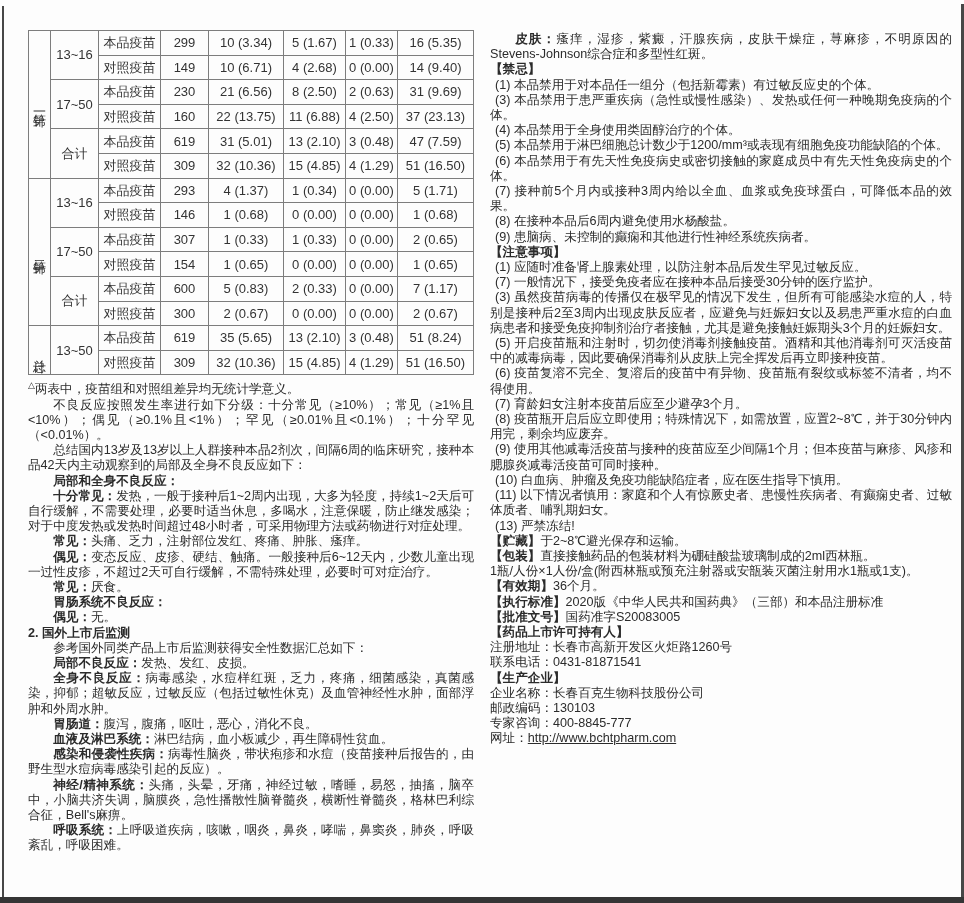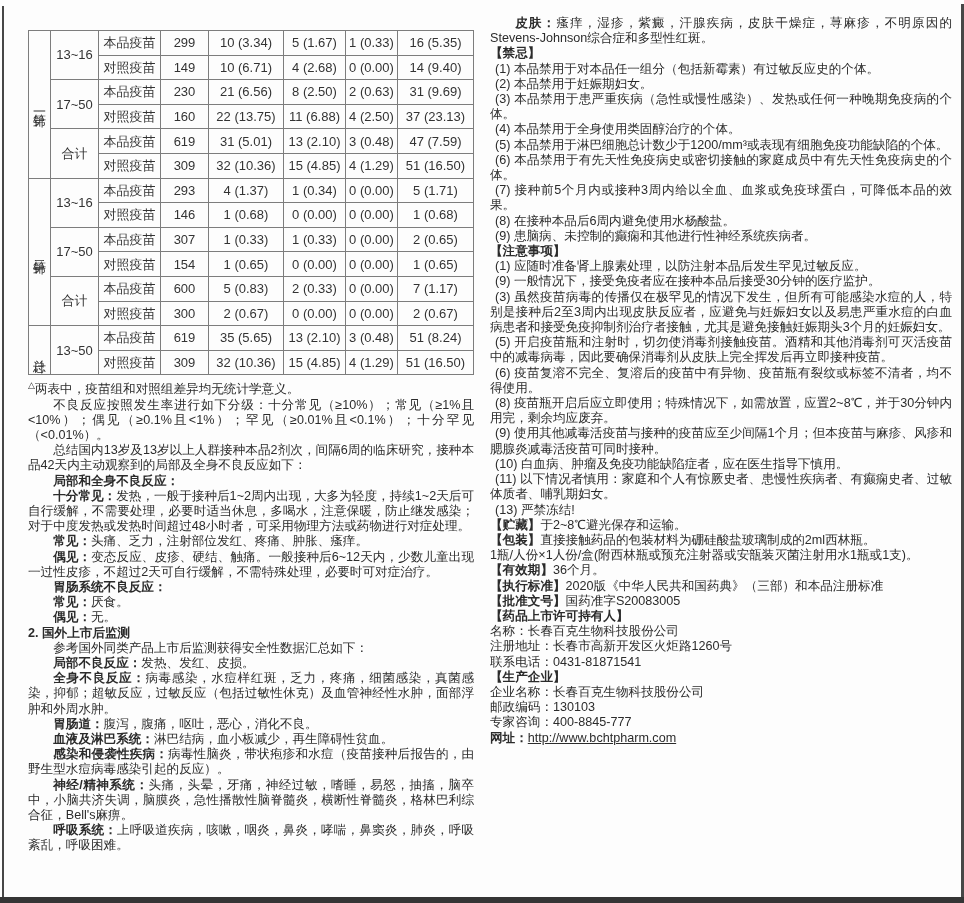--- a/index.html
+++ b/index.html
@@ -8,32 +8,32 @@
     background:#ffffff;color:#2b2b2b;
     font-family:"Liberation Sans", sans-serif;
   }
   .sheet{position:absolute;inset:0;background:#fdfdfd;}
   .edge{position:absolute;background:#474747;}
   .edge-left{left:2px;top:6px;bottom:4px;width:2px;}
   .edge-right{right:0;top:4px;bottom:0;width:3px;}
   .edge-bottom{left:0;right:0;bottom:0;height:6px;background:#353535;}
   .col{position:absolute;font-size:12.6px;line-height:15.2px;}
   .col-left{left:28px;top:30px;width:446px;}
-  .col-right{left:490px;top:16px;width:462px;}
+  .col-right{left:490px;top:32px;width:462px;}
   table.adv{border-collapse:collapse;table-layout:fixed;width:445px;margin:0 0 7px 0;color:#333;}
   table.adv td{
     border:1px solid #7d7d7d;text-align:center;vertical-align:middle;
     font-size:13px;height:23.6px;padding:0 1px;white-space:nowrap;overflow:hidden;
   }
   td.vert{writing-mode:vertical-lr;text-orientation:upright;letter-spacing:1px;padding:2px 0;}
   .para{margin:0;text-align:justify;}
   .para b{font-weight:bold;}
   .indent{text-indent:2em;}
   .num{text-indent:0.4em;}
-  .contact b{font-weight:bold;}
+  .contact b{font-weight:normal;}
   .u{text-decoration:underline;}
   sup.fn{font-size:9px;line-height:0;vertical-align:super;}
 </style>
 </head>
 <body>
 
 <div class="sheet">
   <div class="edge edge-left"></div>
   <div class="edge edge-right"></div>
   <div class="edge edge-bottom"></div>
@@ -176,66 +176,65 @@
         </tbody>
     </table>
     <div id="left-paras">
         <p class="para "><sup class="fn">△</sup><span>两表中，疫苗组和对照组差异均无统计学意义。</span></p>
         <p class="para indent"><span>不良反应按照发生率进行如下分级：十分常见（≥10%）；常见（≥1%且&lt;10%）；偶见（≥0.1%且&lt;1%）；罕见（≥0.01%且&lt;0.1%）；十分罕见（&lt;0.01%）。</span></p>
         <p class="para indent"><span>总结国内13岁及13岁以上人群接种本品2剂次，间隔6周的临床研究，接种本品42天内主动观察到的局部及全身不良反应如下：</span></p>
         <p class="para indent"><b>局部和全身不良反应：</b></p>
         <p class="para indent"><b>十分常见：</b><span>发热，一般于接种后1~2周内出现，大多为轻度，持续1~2天后可自行缓解，不需要处理，必要时适当休息，多喝水，注意保暖，防止继发感染；对于中度发热或发热时间超过48小时者，可采用物理方法或药物进行对症处理。</span></p>
         <p class="para indent"><b>常见：</b><span>头痛、乏力，注射部位发红、疼痛、肿胀、瘙痒。</span></p>
         <p class="para indent"><b>偶见：</b><span>变态反应、皮疹、硬结、触痛。一般接种后6~12天内，少数儿童出现一过性皮疹，不超过2天可自行缓解，不需特殊处理，必要时可对症治疗。</span></p>
+        <p class="para indent"><b>常见：</b><span>厌食。</span></p>
         <p class="para indent"><b>胃肠系统不良反应：</b></p>
-        <p class="para indent"><b>常见：</b><span>厌食。</span></p>
         <p class="para indent"><b>偶见：</b><span>无。</span></p>
         <p class="para "><b>2. 国外上市后监测</b></p>
         <p class="para indent"><span>参考国外同类产品上市后监测获得安全性数据汇总如下：</span></p>
         <p class="para indent"><b>局部不良反应：</b><span>发热、发红、皮损。</span></p>
         <p class="para indent"><b>全身不良反应：</b><span>病毒感染，水痘样红斑，乏力，疼痛，细菌感染，真菌感染，抑郁；超敏反应，过敏反应（包括过敏性休克）及血管神经性水肿，面部浮肿和外周水肿。</span></p>
         <p class="para indent"><b>胃肠道：</b><span>腹泻，腹痛，呕吐，恶心，消化不良。</span></p>
         <p class="para indent"><b>血液及淋巴系统：</b><span>淋巴结病，血小板减少，再生障碍性贫血。</span></p>
         <p class="para indent"><b>感染和侵袭性疾病：</b><span>病毒性脑炎，带状疱疹和水痘（疫苗接种后报告的，由野生型水痘病毒感染引起的反应）。</span></p>
         <p class="para indent"><b>神经/精神系统：</b><span>头痛，头晕，牙痛，神经过敏，嗜睡，易怒，抽搐，脑卒中，小脑共济失调，脑膜炎，急性播散性脑脊髓炎，横断性脊髓炎，格林巴利综合征，Bell's麻痹。</span></p>
         <p class="para indent"><b>呼吸系统：</b><span>上呼吸道疾病，咳嗽，咽炎，鼻炎，哮喘，鼻窦炎，肺炎，呼吸紊乱，呼吸困难。</span></p>
       </div>
   </div>
 
   <div class="col col-right" id="right-paras">
       <p class="para indent"><b>皮肤：</b><span>瘙痒，湿疹，紫癜，汗腺疾病，皮肤干燥症，荨麻疹，不明原因的Stevens-Johnson综合症和多型性红斑。</span></p>
       <p class="para "><b>【禁忌】</b></p>
       <p class="para num"><span>(1) 本品禁用于对本品任一组分（包括新霉素）有过敏反应史的个体。</span></p>
-      <p class="para num"><span>(2) 本品禁用于妊娠期妇女。</span></p>
       <p class="para num"><span>(3) 本品禁用于患严重疾病（急性或慢性感染）、发热或任何一种晚期免疫病的个体。</span></p>
       <p class="para num"><span>(4) 本品禁用于全身使用类固醇治疗的个体。</span></p>
       <p class="para num"><span>(5) 本品禁用于淋巴细胞总计数少于1200/mm³或表现有细胞免疫功能缺陷的个体。</span></p>
       <p class="para num"><span>(6) 本品禁用于有先天性免疫病史或密切接触的家庭成员中有先天性免疫病史的个体。</span></p>
       <p class="para num"><span>(7) 接种前5个月内或接种3周内给以全血、血浆或免疫球蛋白，可降低本品的效果。</span></p>
       <p class="para num"><span>(8) 在接种本品后6周内避免使用水杨酸盐。</span></p>
       <p class="para num"><span>(9) 患脑病、未控制的癫痫和其他进行性神经系统疾病者。</span></p>
       <p class="para "><b>【注意事项】</b></p>
       <p class="para num"><span>(1) 应随时准备肾上腺素处理，以防注射本品后发生罕见过敏反应。</span></p>
-      <p class="para num"><span>(9) 一般情况下，接受免疫者应在接种本品后接受30分钟的医疗监护。</span></p>
+      <p class="para num"><span>(7) 一般情况下，接受免疫者应在接种本品后接受30分钟的医疗监护。</span></p>
       <p class="para num"><span>(3) 虽然疫苗病毒的传播仅在极罕见的情况下发生，但所有可能感染水痘的人，特别是接种后2至3周内出现皮肤反应者，应避免与妊娠妇女以及易患严重水痘的白血病患者和接受免疫抑制剂治疗者接触，尤其是避免接触妊娠期头3个月的妊娠妇女。</span></p>
       <p class="para num"><span>(5) 开启疫苗瓶和注射时，切勿使消毒剂接触疫苗。酒精和其他消毒剂可灭活疫苗中的减毒病毒，因此要确保消毒剂从皮肤上完全挥发后再立即接种疫苗。</span></p>
       <p class="para num"><span>(6) 疫苗复溶不完全、复溶后的疫苗中有异物、疫苗瓶有裂纹或标签不清者，均不得使用。</span></p>
+      <p class="para num"><span>(7) 育龄妇女注射本疫苗后应至少避孕3个月。</span></p>
       <p class="para num"><span>(8) 疫苗瓶开启后应立即使用；特殊情况下，如需放置，应置2~8℃，并于30分钟内用完，剩余均应废弃。</span></p>
       <p class="para num"><span>(9) 使用其他减毒活疫苗与接种的疫苗应至少间隔1个月；但本疫苗与麻疹、风疹和腮腺炎减毒活疫苗可同时接种。</span></p>
       <p class="para num"><span>(10) 白血病、肿瘤及免疫功能缺陷症者，应在医生指导下慎用。</span></p>
       <p class="para num"><span>(11) 以下情况者慎用：家庭和个人有惊厥史者、患慢性疾病者、有癫痫史者、过敏体质者、哺乳期妇女。</span></p>
       <p class="para num"><span>(13) 严禁冻结!</span></p>
       <p class="para "><b>【贮藏】</b><span>于2~8℃避光保存和运输。</span></p>
       <p class="para "><b>【包装】</b><span>直接接触药品的包装材料为硼硅酸盐玻璃制成的2ml西林瓶。</span></p>
       <p class="para "><span>1瓶/人份×1人份/盒(附西林瓶或预充注射器或安瓿装灭菌注射用水1瓶或1支)。</span></p>
       <p class="para "><b>【有效期】</b><span>36个月。</span></p>
       <p class="para "><b>【执行标准】</b><span>2020版《中华人民共和国药典》（三部）和本品注册标准</span></p>
       <p class="para "><b>【批准文号】</b><span>国药准字S20083005</span></p>
       <p class="para "><b>【药品上市许可持有人】</b></p>
-      <p class="para contact"><span>名称：长春百克生物科技股份公司</span></p>
       <p class="para contact"><span>注册地址：长春市高新开发区火炬路1260号</span></p>
       <p class="para contact"><span>联系电话：0431-81871541</span></p>
       <p class="para "><b>【生产企业】</b></p>
       <p class="para contact"><span>企业名称：长春百克生物科技股份公司</span></p>
       <p class="para contact"><span>邮政编码：130103</span></p>
       <p class="para contact"><span>专家咨询：400-8845-777</span></p>
       <p class="para contact"><b>网址：</b><span class="u">http://www.bchtpharm.com</span></p>
     </div>
 </div>
 

